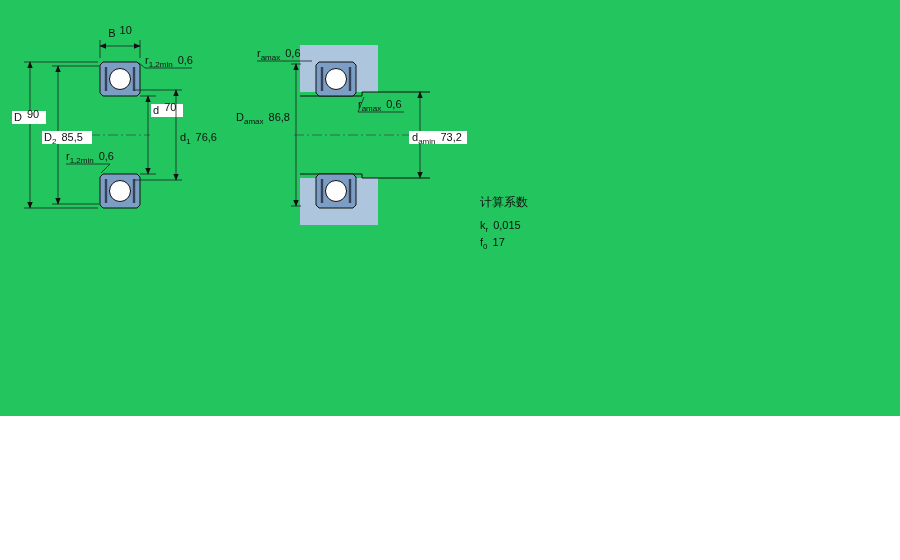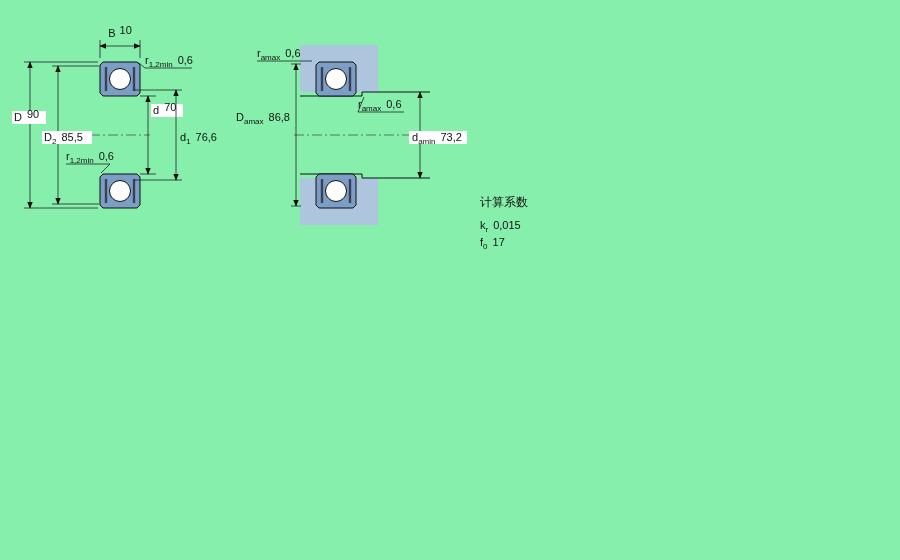--- a/index.html
+++ b/index.html
@@ -1,16 +1,16 @@
 <!DOCTYPE html>
 <html style="--bearing-fill: #7d9ec4; --housing-fill: #adc6de; --seal: #36425a;"><head>
 <meta charset="utf-8">
 <style>
   html,body{margin:0;padding:0;background:#fff;}
-  .canvas{position:relative;width:900px;height:560px;background:#86efac;overflow:hidden;
+  .canvas{position:relative;width:900px;height:416px;background:#22c55e;overflow:hidden;
           font-family:"Liberation Sans", sans-serif;}
   .canvas svg{position:absolute;left:0;top:0;}
   text.dim{font-size:11px;fill:#111;}
   text.dim .sub{font-size:8px;}
   text.cjk{font-size:12px;fill:#111;}
   .thin{stroke:#222;stroke-width:0.8;fill:none;}
   .lead{stroke:#222;stroke-width:0.8;fill:none;}
   .bearing{fill:var(--bearing-fill,#7d9ec4);stroke:#111;stroke-width:1;}
   .housing{fill:var(--housing-fill,#adc6de);stroke:none;}
   .ball{fill:#ffffff;stroke:#111;stroke-width:1;}

